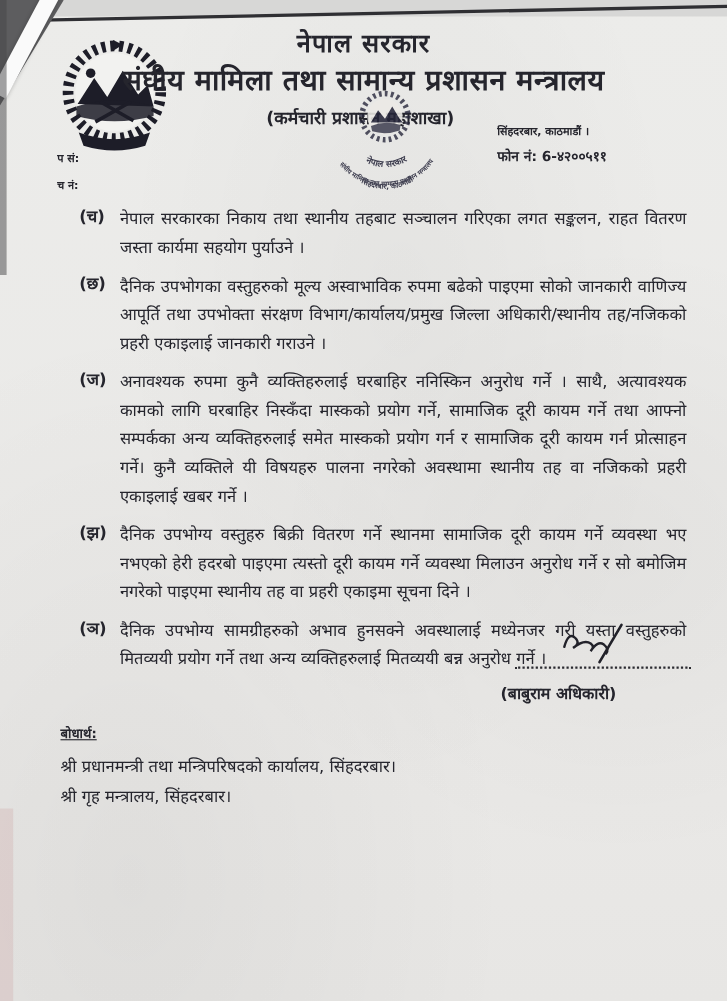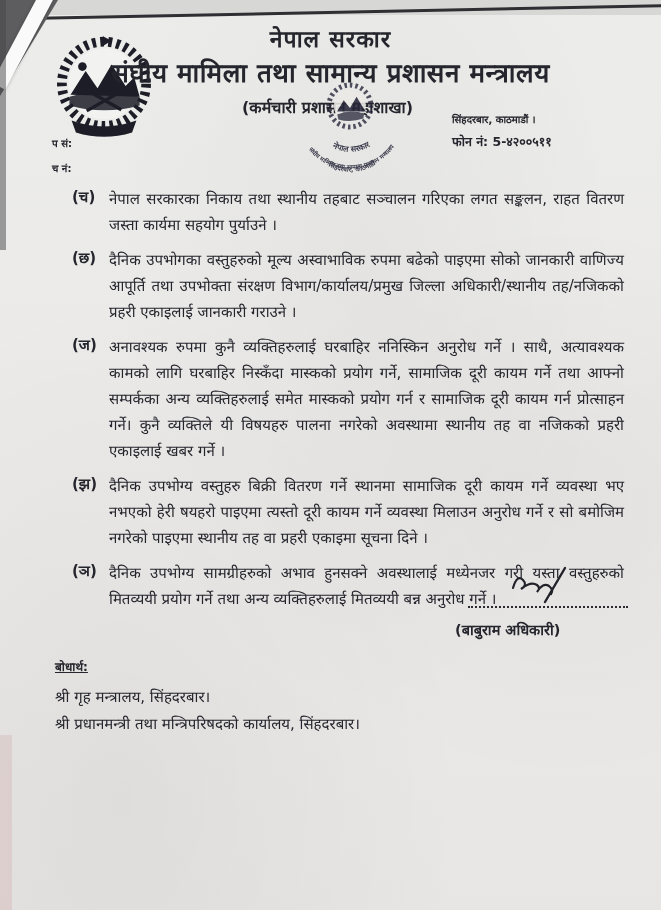--- a/index.html
+++ b/index.html
@@ -84,21 +84,21 @@
       <path d="M20,82 Q50,93 80,82 L76,93 Q50,101 24,93 Z" fill="#1d1d28"></path>
     </svg>
   </div>
 
   <div class="h-gov">नेपाल सरकार</div>
   <div class="h-ministry">संघीय मामिला तथा सामान्य प्रशासन मन्त्रालय</div>
   <div class="h-dept">(कर्मचारी प्रशासन महाशाखा)</div>
 
   <div class="addr-block">
     <div class="addr-line">सिंहदरबार, काठमाडौं ।</div>
-    <div class="phone-line">फोन नं: 5-४२००५११</div>
+    <div class="phone-line">फोन नं: 6-४२००५११</div>
   </div>
 
   <div class="refs">
     <div>प सं:</div>
     <div>च नं:</div>
   </div>
 
   <div class="stamp">
     <svg viewBox="0 0 120 118" width="120" height="118" aria-hidden="true">
       <defs>
@@ -128,36 +128,36 @@
     <div class="item">
       <div class="lbl">(छ)</div>
       <div class="txt">दैनिक उपभोगका वस्तुहरुको मूल्य अस्वाभाविक रुपमा बढेको पाइएमा सोको जानकारी वाणिज्य आपूर्ति तथा उपभोक्ता संरक्षण विभाग/कार्यालय/प्रमुख जिल्ला अधिकारी/स्थानीय तह/नजिकको प्रहरी एकाइलाई जानकारी गराउने ।</div>
     </div>
     <div class="item">
       <div class="lbl">(ज)</div>
       <div class="txt">अनावश्यक रुपमा कुनै व्यक्तिहरुलाई घरबाहिर ननिस्किन अनुरोध गर्ने । साथै, अत्यावश्यक कामको लागि घरबाहिर निस्कँदा मास्कको प्रयोग गर्ने, सामाजिक दूरी कायम गर्ने तथा आफ्नो सम्पर्कका अन्य व्यक्तिहरुलाई समेत मास्कको प्रयोग गर्न र सामाजिक दूरी कायम गर्न प्रोत्साहन गर्ने। कुनै व्यक्तिले यी विषयहरु पालना नगरेको अवस्थामा स्थानीय तह वा नजिकको प्रहरी एकाइलाई खबर गर्ने ।</div>
     </div>
     <div class="item">
       <div class="lbl">(झ)</div>
-      <div class="txt">दैनिक उपभोग्य वस्तुहरु बिक्री वितरण गर्ने स्थानमा सामाजिक दूरी कायम गर्ने व्यवस्था भए नभएको हेरी षयहरो पाइएमा त्यस्तो दूरी कायम गर्ने व्यवस्था मिलाउन अनुरोध गर्ने र सो बमोजिम नगरेको पाइएमा स्थानीय तह वा प्रहरी एकाइमा सूचना दिने ।</div>
+      <div class="txt">दैनिक उपभोग्य वस्तुहरु बिक्री वितरण गर्ने स्थानमा सामाजिक दूरी कायम गर्ने व्यवस्था भए नभएको हेरी हदरबो पाइएमा त्यस्तो दूरी कायम गर्ने व्यवस्था मिलाउन अनुरोध गर्ने र सो बमोजिम नगरेको पाइएमा स्थानीय तह वा प्रहरी एकाइमा सूचना दिने ।</div>
     </div>
     <div class="item">
       <div class="lbl">(ञ)</div>
       <div class="txt">दैनिक उपभोग्य सामग्रीहरुको अभाव हुनसक्ने अवस्थालाई मध्येनजर गरी यस्ता वस्तुहरुको मितव्ययी प्रयोग गर्ने तथा अन्य व्यक्तिहरुलाई मितव्ययी बन्न अनुरोध गर्ने ।</div>
     </div>
   </div>
 
   <div class="sig">
     <svg width="110" height="38" viewBox="0 0 110 38" aria-hidden="true">
       <path d="M20,22 q4,-14 10,-8 q5,5 -2,9 q10,-8 16,-4 q4,3 0,7 q6,-10 12,-6 q5,4 2,8" fill="none" stroke="#22222a" stroke-width="2.2" stroke-linecap="round"></path>
       <path d="M72,2 L52,36" fill="none" stroke="#22222a" stroke-width="2.4" stroke-linecap="round"></path>
     </svg>
     <div class="dots"></div>
     <div class="name">(बाबुराम अधिकारी)</div>
   </div>
 
   <div class="cc">
     <div class="head">बोधार्थ:</div>
+    <div class="line">श्री प्रधानमन्त्री तथा मन्त्रिपरिषदको कार्यालय, सिंहदरबार।</div>
     <div class="line">श्री गृह मन्त्रालय, सिंहदरबार।</div>
-    <div class="line">श्री प्रधानमन्त्री तथा मन्त्रिपरिषदको कार्यालय, सिंहदरबार।</div>
   </div>
 
 </div>
 
 </body></html>

